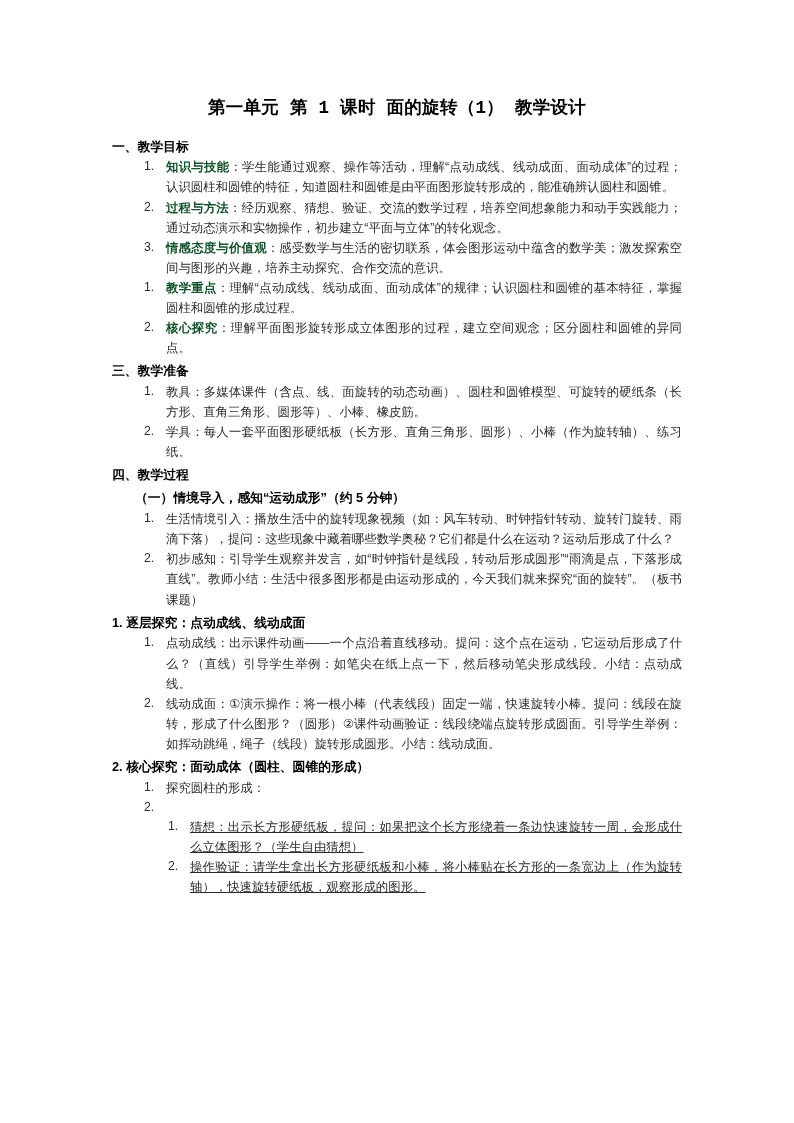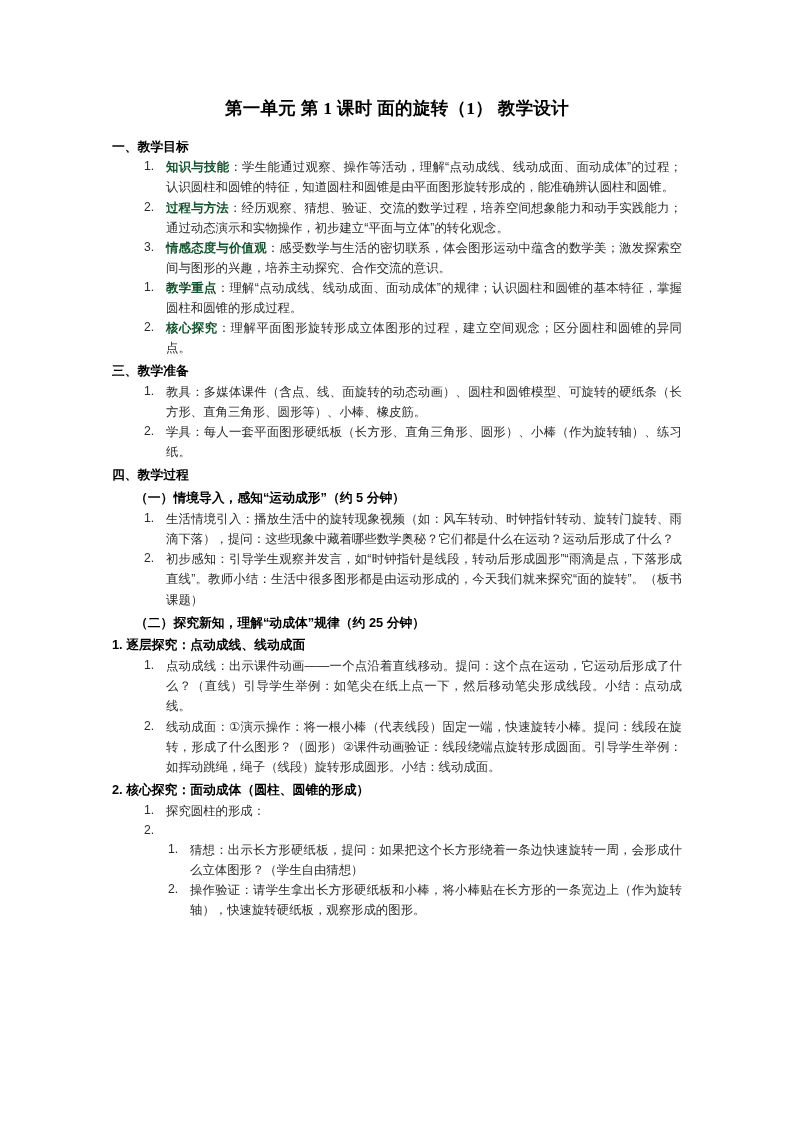--- a/index.html
+++ b/index.html
@@ -16,21 +16,21 @@
   }
   .page {
     position: relative;
     width: 794px;
     height: 1123px;
     box-sizing: border-box;
     padding: 96px 112px 0 112px;
   }
   .doc-title {
     text-align: center;
-    font-family: Liberation Serif, serif;
+    font-family: Liberation Mono, monospace;
     font-size: 17.5px;
     font-weight: bold;
     color: #000000;
     letter-spacing: 0.3px;
     margin: 0 0 16px 0;
     padding: 0;
     line-height: 1.4;
   }
   .subtitle {
     font-family: "Liberation Sans", "DejaVu Sans", sans-serif;
@@ -101,20 +101,21 @@
     counter-increment: l2;
     position: relative;
     padding-left: 56px;
     margin: 0;
     font-family: "Liberation Sans", "DejaVu Sans", sans-serif;
     font-size: 12.4px;
     line-height: 1.62;
     color: #2b2b2b;
     text-align: justify;
     min-height: 19px;
+    text-decoration: underline;
   }
   ol.lvl2 > li::before {
     content: counter(l2) ".";
     position: absolute;
     left: 34px;
     top: 0;
     color: #2b2b2b;
     font-size: 12.2px;
   }
   .nested-wrap {
@@ -153,21 +154,20 @@
   </ol>
 
   <div class="h-sec">四、教学过程</div>
 
   <div class="h-sub">（一）情境导入，感知“运动成形”（约 5 分钟）</div>
   <ol class="lvl1">
     <li><span>生活情境引入：播放生活中的旋转现象视频（如：风车转动、时钟指针转动、旋转门旋转、雨滴下落），提问：这些现象中藏着哪些数学奥秘？它们都是什么在运动？运动后形成了什么？</span></li>
     <li><span>初步感知：引导学生观察并发言，如“时钟指针是线段，转动后形成圆形”“雨滴是点，下落形成直线”。教师小结：生活中很多图形都是由运动形成的，今天我们就来探究“面的旋转”。（板书课题）</span></li>
   </ol>
 
-  <div class="h-sub">（二）探究新知，理解“动成体”规律（约 25 分钟）</div>
 
   <div class="h-sub-flush">1. 逐层探究：点动成线、线动成面</div>
   <ol class="lvl1">
     <li><span>点动成线：出示课件动画——一个点沿着直线移动。提问：这个点在运动，它运动后形成了什么？（直线）引导学生举例：如笔尖在纸上点一下，然后移动笔尖形成线段。小结：点动成线。</span></li>
     <li><span>线动成面：①演示操作：将一根小棒（代表线段）固定一端，快速旋转小棒。提问：线段在旋转，形成了什么图形？（圆形）②课件动画验证：线段绕端点旋转形成圆面。引导学生举例：如挥动跳绳，绳子（线段）旋转形成圆形。小结：线动成面。</span></li>
   </ol>
 
   <div class="h-sub-flush">2. 核心探究：面动成体（圆柱、圆锥的形成）</div>
   <ol class="lvl1">
     <li><span>探究圆柱的形成：</span></li>

